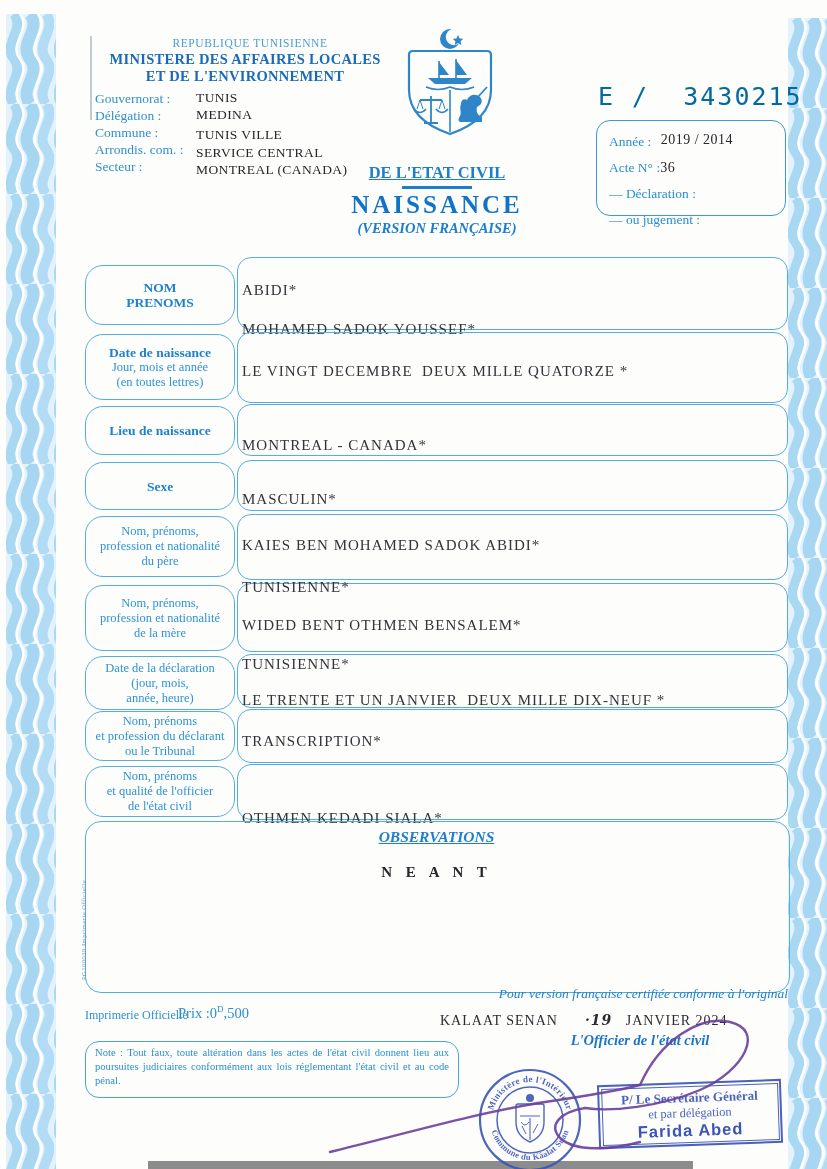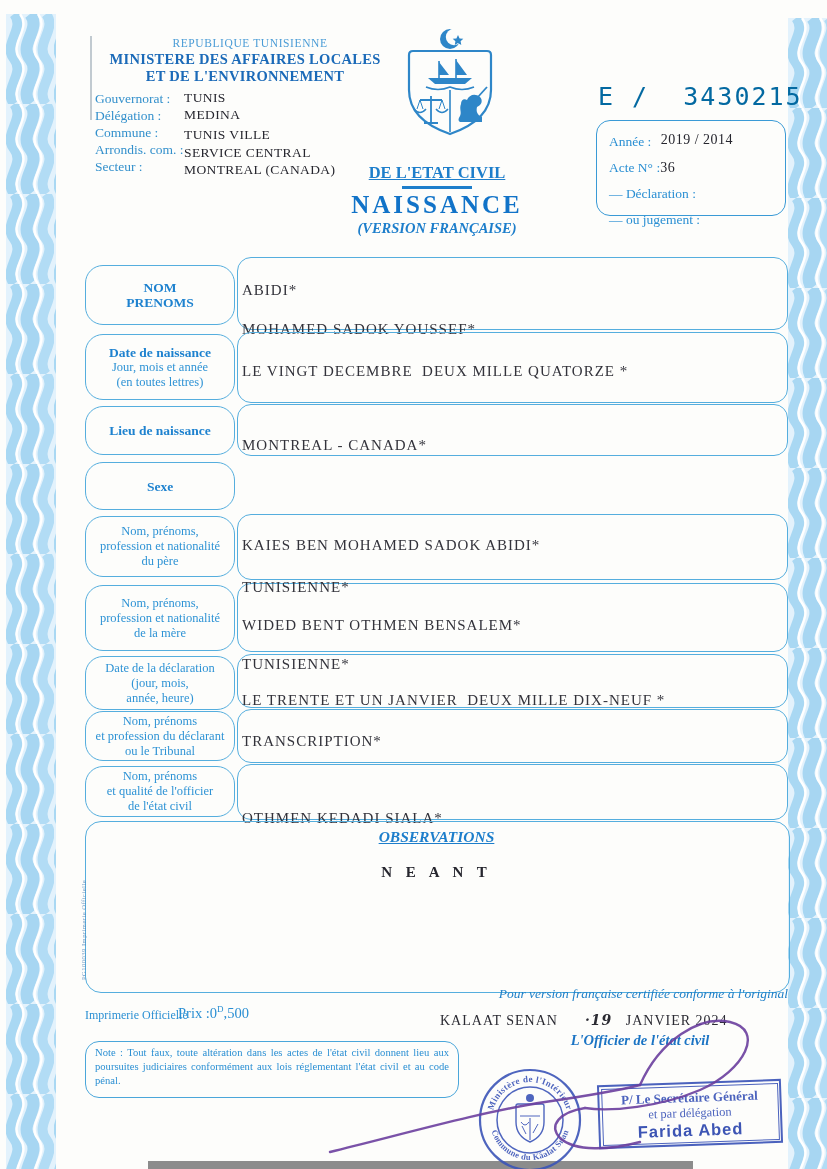--- a/index.html
+++ b/index.html
@@ -10,21 +10,21 @@
   
   .border-svg{position:absolute;top:0;}
 
   
   .republic{left:110px;top:37px;width:280px;text-align:center;font-size:11.5px;
             color:#4a9cd6;letter-spacing:.6px;}
   .ministry{left:95px;width:300px;text-align:center;font-weight:bold;font-size:14.5px;
             color:#1b6ab8;letter-spacing:.3px;}
   .m1{top:51px}.m2{top:68px}
   .admin-label{left:95px;color:#3390cc;font-size:13.5px;}
-  .admin-value{left:184px;color:#26262e;font-size:13.5px;letter-spacing:.4px;white-space:pre;}
+  .admin-value{left:196px;color:#26262e;font-size:13.5px;letter-spacing:.4px;white-space:pre;}
   .scan-line{left:90px;top:36px;width:2px;height:84px;background:#8fa0ad;opacity:.55;}
 
   
   .serial{left:598px;top:82px;font-family:"DejaVu Sans Mono",monospace;font-size:25px;
           color:#0369a1;letter-spacing:2px;white-space:pre;}
   .acte-box{left:596px;top:120px;width:190px;height:96px;border:1.6px solid #3a9ad6;
             border-radius:14px;padding:8px 0 0 12px;box-sizing:border-box;}
   .acte-line{font-size:13.5px;color:#2a8fd3;line-height:26px;white-space:pre;}
   .acte-val{color:#26262e;font-size:14px;letter-spacing:.5px;}
   .annee-val{position:relative;top:-2px;margin-left:6px;}
@@ -190,20 +190,23 @@
 
   <div class="abs lbl-box r3l">
     <div class="lbl-line lbl-bold">Lieu de naissance</div>
   </div>
   <div class="abs val-box r3v">
     <span class="val p-r3a">MONTREAL - CANADA*</span>
   </div>
 
   <div class="abs lbl-box r4l">
     <div class="lbl-line lbl-bold">Sexe</div>
+  </div>
+  <div class="abs val-box r4v">
+    <span class="val p-r4a">MASCULIN*</span>
   </div>
 
   <div class="abs lbl-box r5l">
     <div class="lbl-line">Nom, prénoms,</div>
     <div class="lbl-line">profession et nationalité</div>
     <div class="lbl-line">du père</div>
   </div>
   <div class="abs val-box r5v">
     <span class="val p-r5a">KAIES BEN MOHAMED SADOK ABIDI*</span>
   </div>

